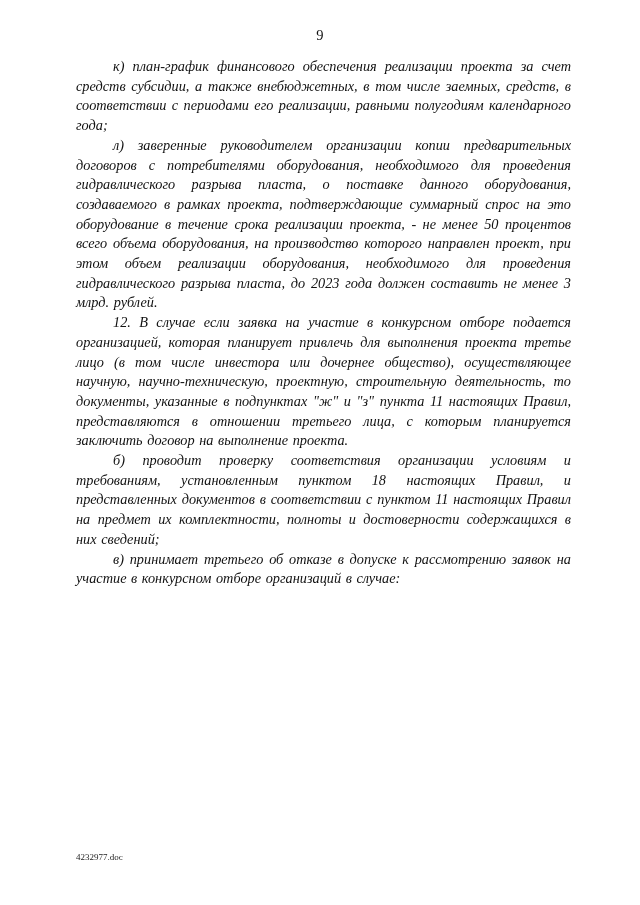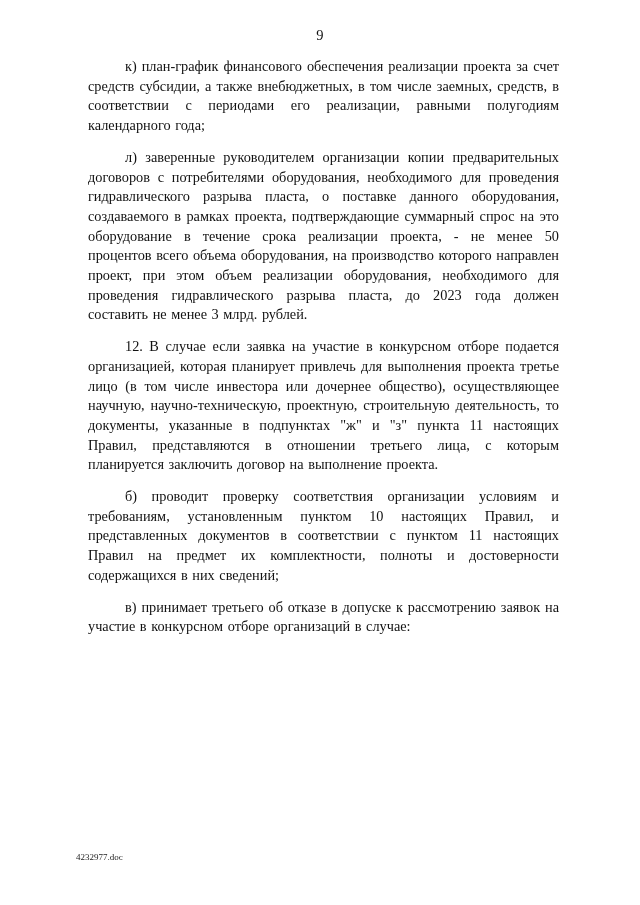--- a/index.html
+++ b/index.html
@@ -27,43 +27,44 @@
     letter-spacing: 0.3px;
   }
   .body-text {
     margin: 13px 69px 0 76px;
     font-size: 14.3px;
     line-height: 19.7px;
     text-align: justify;
     text-justify: inter-word;
   }
   .body-text p {
-    margin: 12px;
+    margin: 0;
     padding: 0;
     text-indent: 37px;
     word-spacing: 1px;
+    font-style: italic;
   }
   .footer-filename {
     position: absolute;
     left: 76px;
     bottom: 43px;
     font-size: 9px;
     color: #222;
   }
 </style>
 </head>
 <body>
 
 <div class="page">
 
   <div class="page-number">9</div>
 
   <div class="body-text">
     <p>к) план-график финансового обеспечения реализации проекта за счет средств субсидии, а также внебюджетных, в том числе заемных, средств, в соответствии с периодами его реализации, равными полугодиям календарного года;</p>
     <p>л) заверенные руководителем организации копии предварительных договоров с потребителями оборудования, необходимого для проведения гидравлического разрыва пласта, о поставке данного оборудования, создаваемого в рамках проекта, подтверждающие суммарный спрос на это оборудование в течение срока реализации проекта, - не менее 50 процентов всего объема оборудования, на производство которого направлен проект, при этом объем реализации оборудования, необходимого для проведения гидравлического разрыва пласта, до 2023 года должен составить не менее 3 млрд. рублей.</p>
     <p>12. В случае если заявка на участие в конкурсном отборе подается организацией, которая планирует привлечь для выполнения проекта третье лицо (в том числе инвестора или дочернее общество), осуществляющее научную, научно-техническую, проектную, строительную деятельность, то документы, указанные в подпунктах "ж" и "з" пункта 11 настоящих Правил, представляются в отношении третьего лица, с которым планируется заключить договор на выполнение проекта.</p>
-    <p>б) проводит проверку соответствия организации условиям и требованиям, установленным пунктом 10 настоящих Правил, и представленных документов в соответствии с пунктом 11 настоящих Правил на предмет их комплектности, полноты и достоверности содержащихся в них сведений;</p>
+    <p>б) проводит проверку соответствия организации условиям и требованиям, установленным пунктом 18 настоящих Правил, и представленных документов в соответствии с пунктом 11 настоящих Правил на предмет их комплектности, полноты и достоверности содержащихся в них сведений;</p>
     <p>в) принимает третьего об отказе в допуске к рассмотрению заявок на участие в конкурсном отборе организаций в случае:</p>
   </div>
 
   <div class="footer-filename">4232977.doc</div>
 
 </div>
 
 </body></html>

